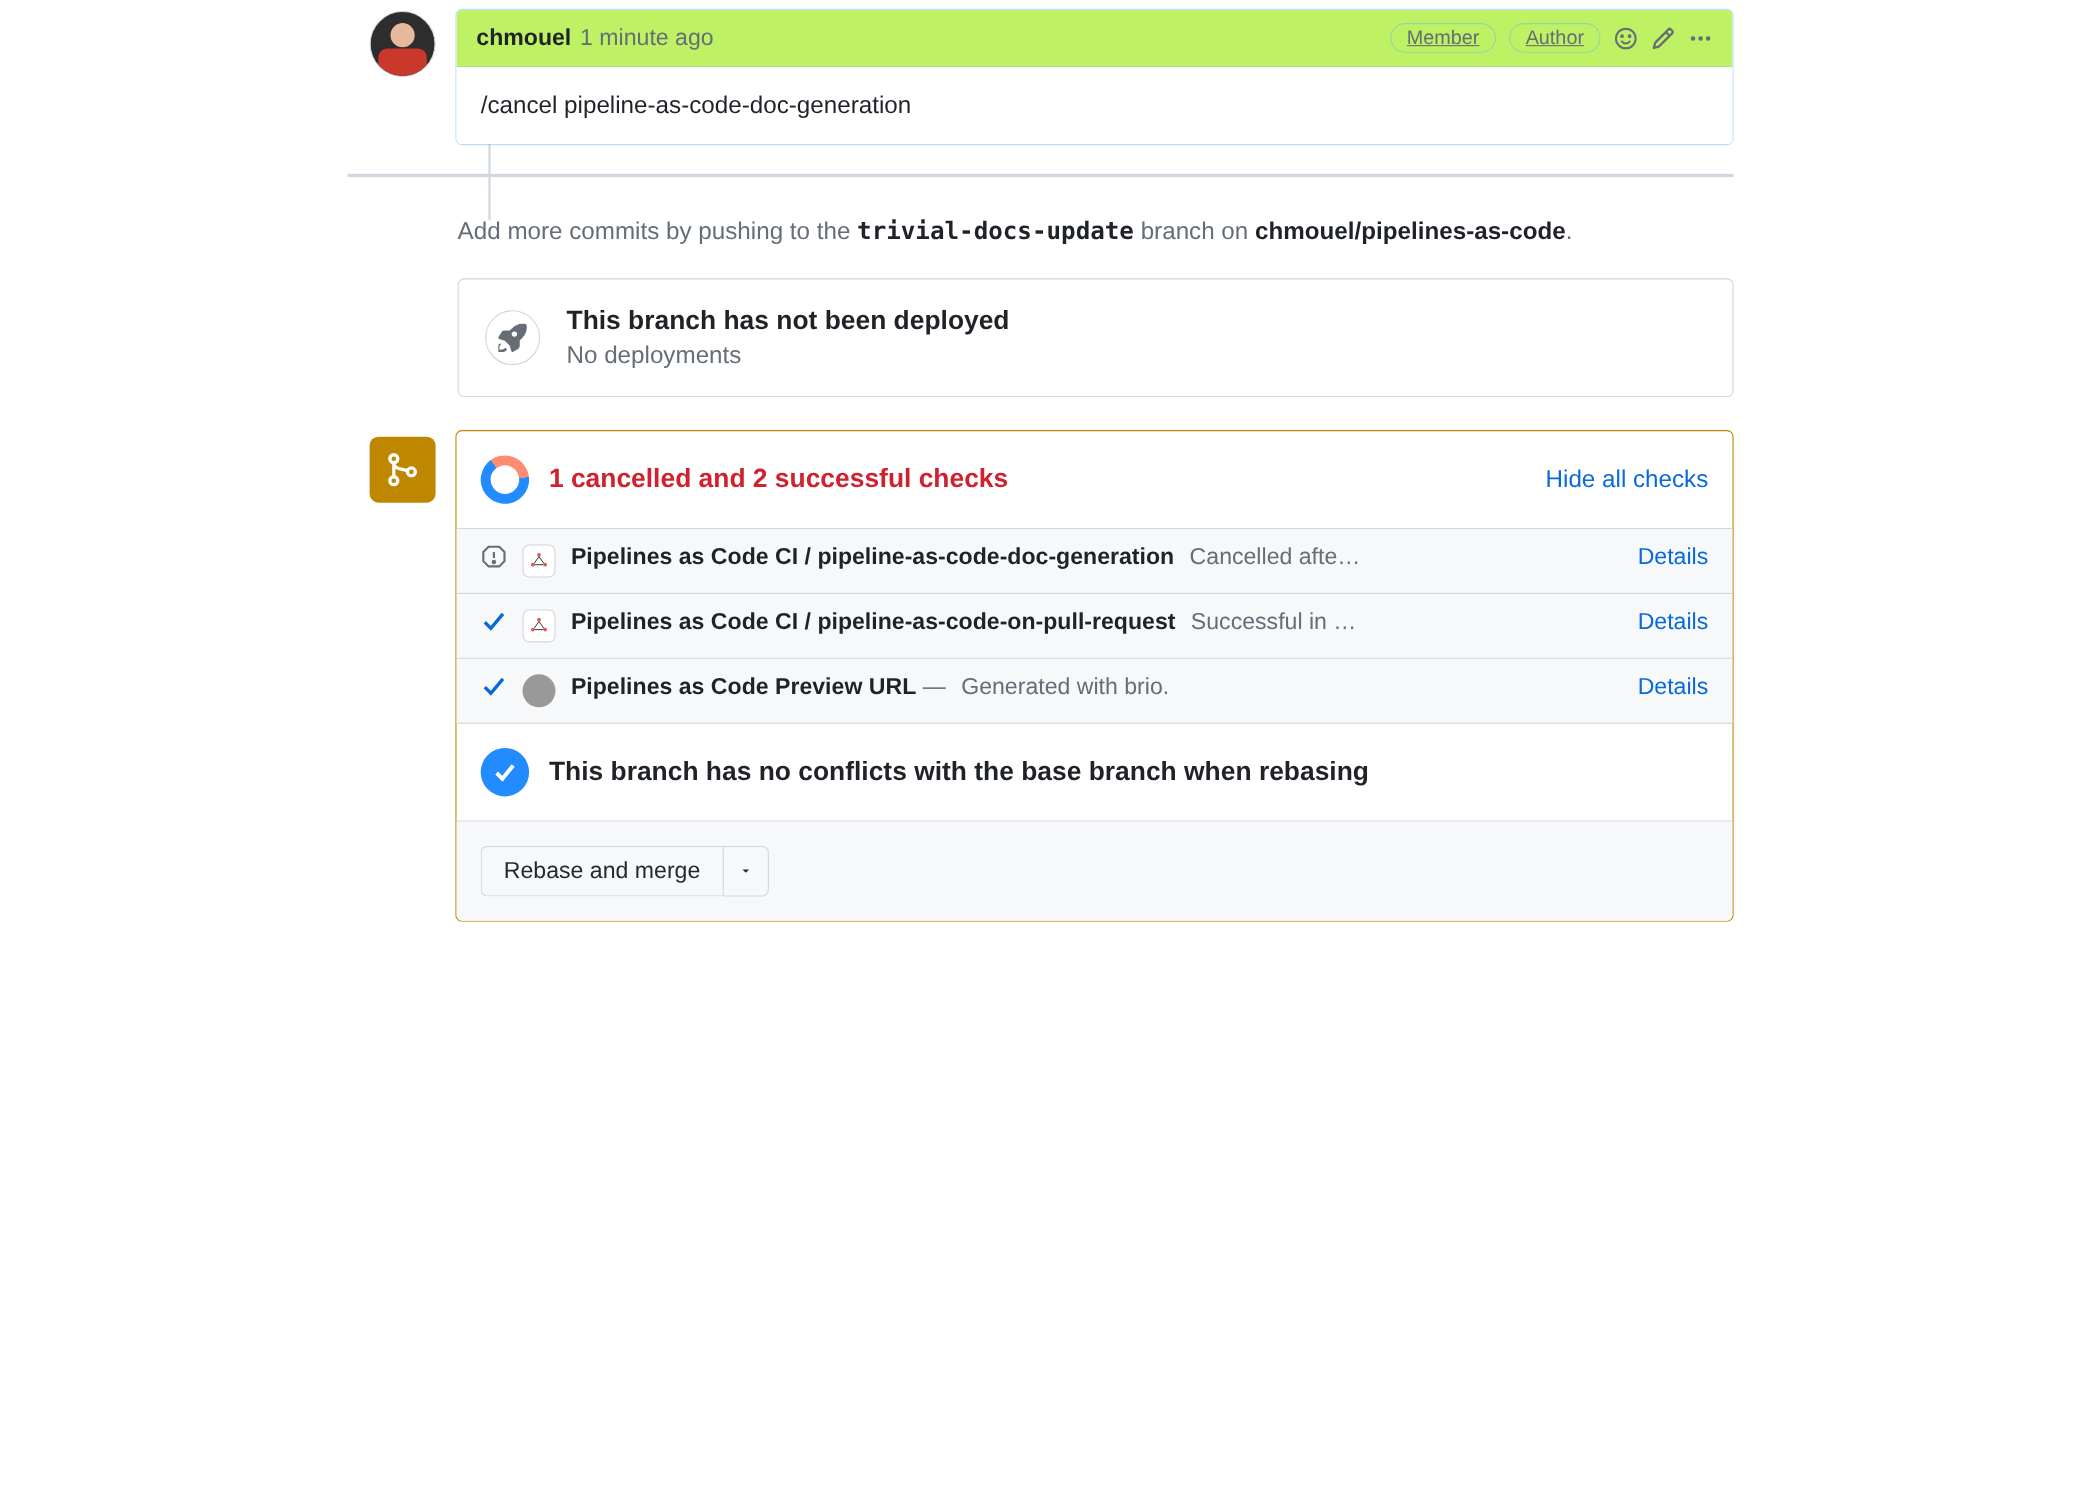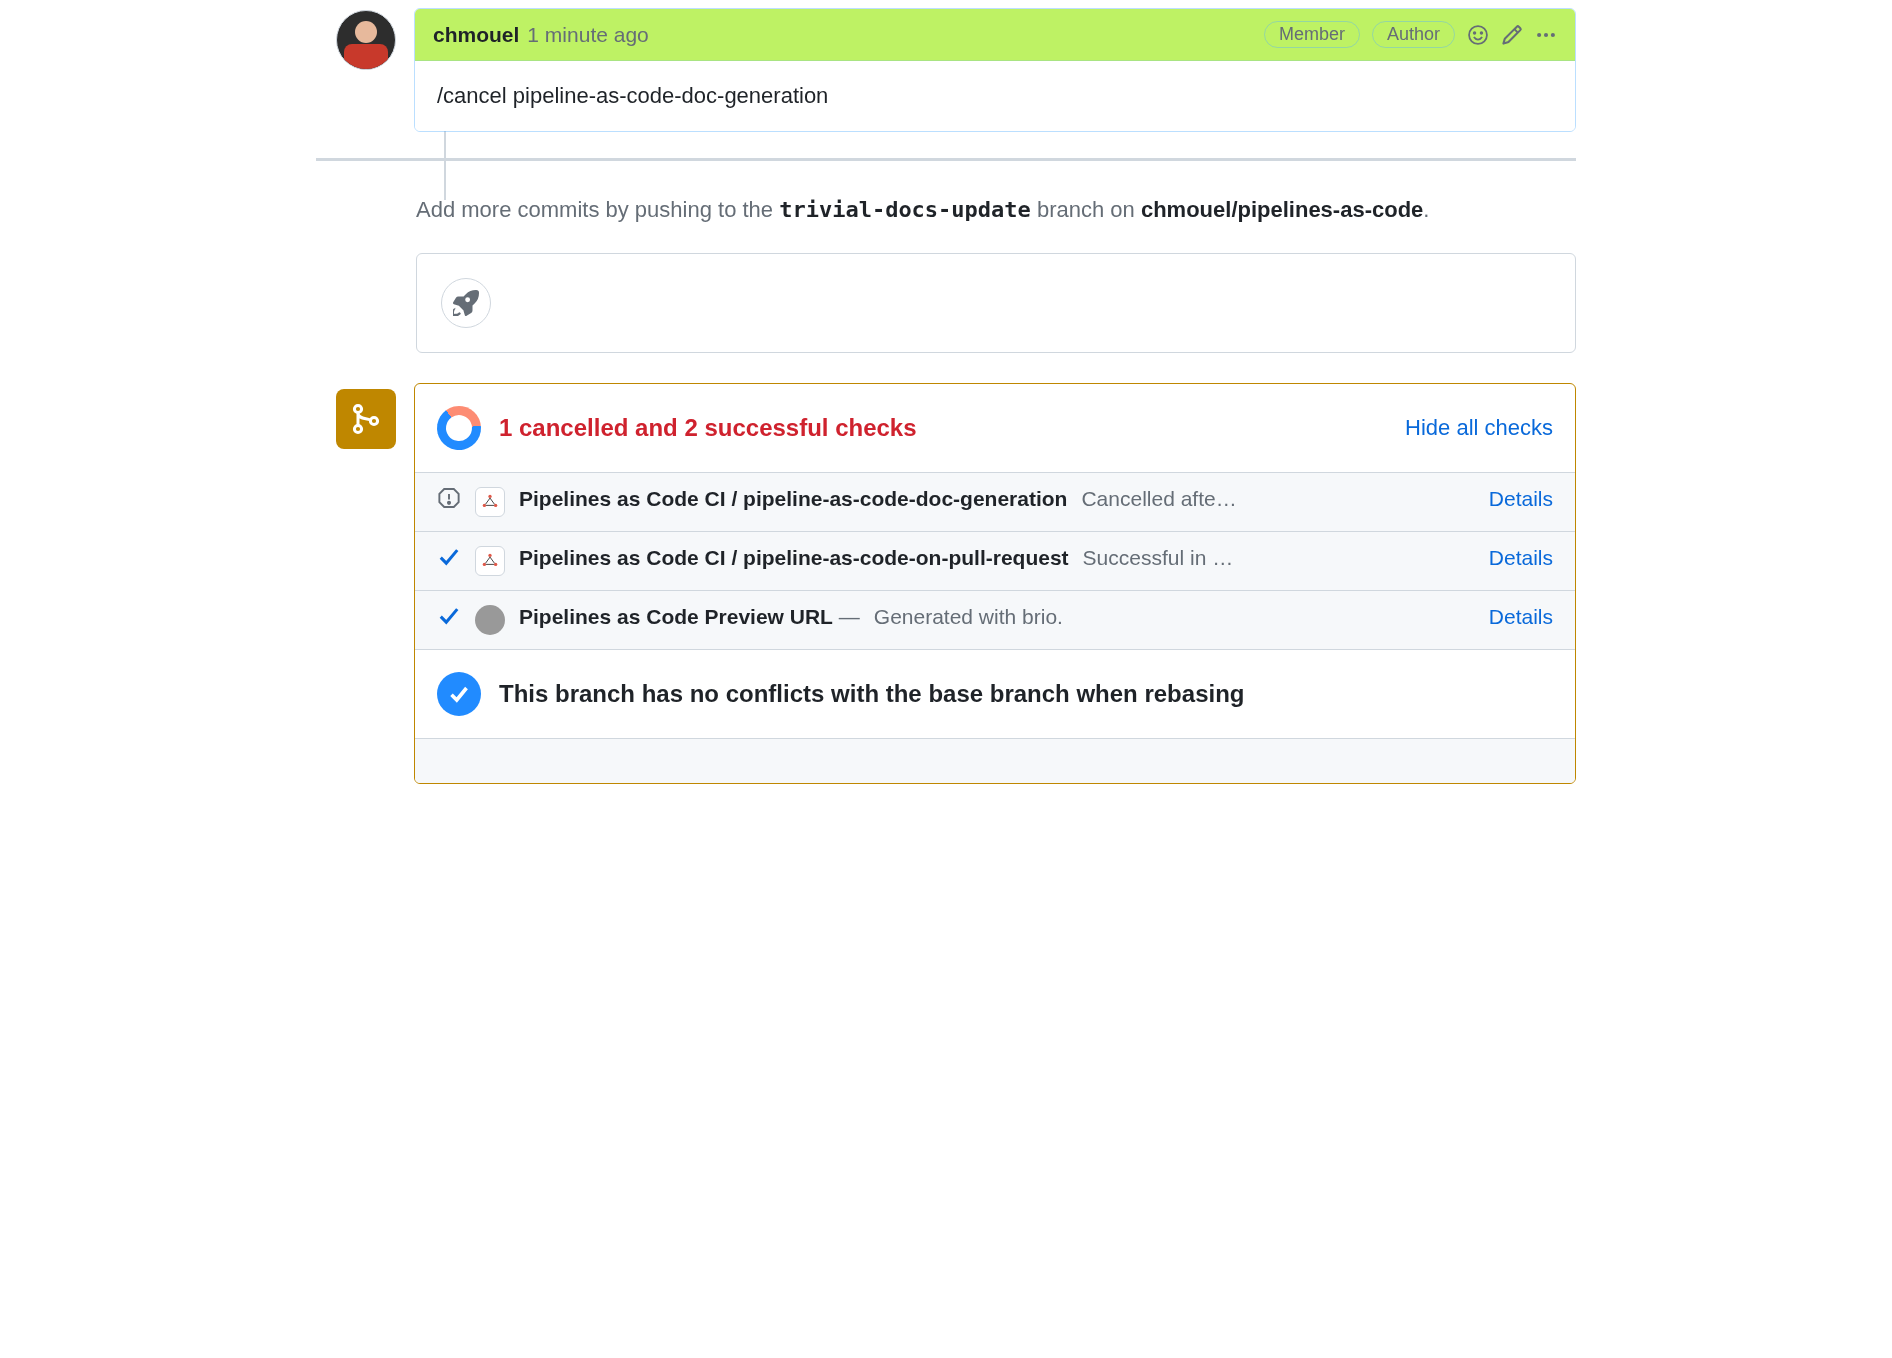--- a/index.html
+++ b/index.html
@@ -104,20 +104,21 @@
     align-items: center;
     gap: 12px;
   }
   .badge {
     border: 1px solid #54aeff66;
     background: transparent;
     color: #656d76;
     padding: 2px 14px;
     border-radius: 20px;
     font-size: 18px;
+    text-decoration: underline;
   }
   .icon-btn {
     color: #656d76;
     cursor: pointer;
     display: flex;
     align-items: center;
   }
   .comment-body {
     padding: 22px 22px;
     font-size: 22px;
@@ -422,20 +423,24 @@
     <span>Add more commits by pushing to the </span><span class="mono">trivial-docs-update</span><span> branch on </span><span class="repo">chmouel/pipelines-as-code</span><span>.</span>
   </div>
 
   <div class="deploy-box">
     <div class="deploy-icon">
       <svg width="26" height="26" viewBox="0 0 16 16" fill="currentColor">
           <path d="M14.064 0a8.75 8.75 0 0 0-6.187 2.563l-.459.458c-.314.314-.616.641-.904.979H3.31a1.75 1.75 0 0 0-1.49.833L.11 7.607a.75.75 0 0 0 .418 1.11l3.102.954c.037.051.079.1.124.145l2.429 2.428c.46.046.094.088.145.125l.954 3.102a.75.75 0 0 0 1.11.418l2.774-1.707a1.75 1.75 0 0 0 .833-1.49V9.485c.338-.288.665-.59.979-.904l.458-.459A8.75 8.75 0 0 0 16 1.936V1.75A1.75 1.75 0 0 0 14.25 0h-.186ZM10.5 6a1.5 1.5 0 1 1-3 0 1.5 1.5 0 0 1 3 0Z"></path>
           <path d="M1.5 11.5a.75.75 0 0 0-1.06 0 3 3 0 0 0-.795 1.403c-.134.47-.178.96-.193 1.39a8 8 0 0 0 .031.87l.009.104.002.026v.008l.1.749.749.1h.008l.026.002.104.009c.088.007.21.014.357.018.294.008.682.004 1.104-.04.424-.044.89-.132 1.34-.302.46-.174.93-.444 1.284-.872a.75.75 0 0 0-1.154-.957c-.146.176-.38.332-.66.438-.29.11-.62.178-.96.213-.34.035-.66.038-.91.031a6.5 6.5 0 0 1-.262-.012 6.5 6.5 0 0 1-.012-.262c-.007-.25-.004-.57.031-.91.035-.34.103-.67.213-.96.106-.28.262-.514.438-.66a.75.75 0 0 0 0-1.06Z"></path>
         </svg>
     </div>
+    <div>
+      <div class="deploy-title">This branch has not been deployed</div>
+      <div class="deploy-sub">No deployments</div>
+    </div>
   </div>
 
   <div class="checks-row">
     <div class="checks-badge-col">
       <div class="checks-badge">
         <svg width="32" height="32" viewBox="0 0 16 16" fill="none" stroke="currentColor" stroke-width="1.5">
             <circle cx="4" cy="3" r="1.8"></circle>
             <circle cx="4" cy="13" r="1.8"></circle>
             <circle cx="12" cy="9" r="1.8"></circle>
             <path d="M4 4.8v6.4M4 5c0 3 4 2.5 6.2 3.5"></path>
@@ -507,18 +512,26 @@
       <div class="conflicts-row">
         <div class="conflicts-icon">
           <svg width="24" height="24" viewBox="0 0 16 16" fill="none" stroke="currentColor" stroke-width="2.4">
               <path d="M3 8.5l3.5 3.5L13 4"></path>
             </svg>
         </div>
         <div class="conflicts-text">This branch has no conflicts with the base branch when rebasing</div>
       </div>
 
       <div class="merge-row">
+        <div class="btn-group">
+          <button class="btn btn-main">Rebase and merge</button>
+          <button class="btn btn-caret">
+            <svg width="12" height="12" viewBox="0 0 16 16" fill="currentColor">
+                <path d="M4 6l4 4 4-4z"></path>
+              </svg>
+          </button>
+        </div>
       </div>
 
     </div>
   </div>
 
 </div>
 
 </body></html>

